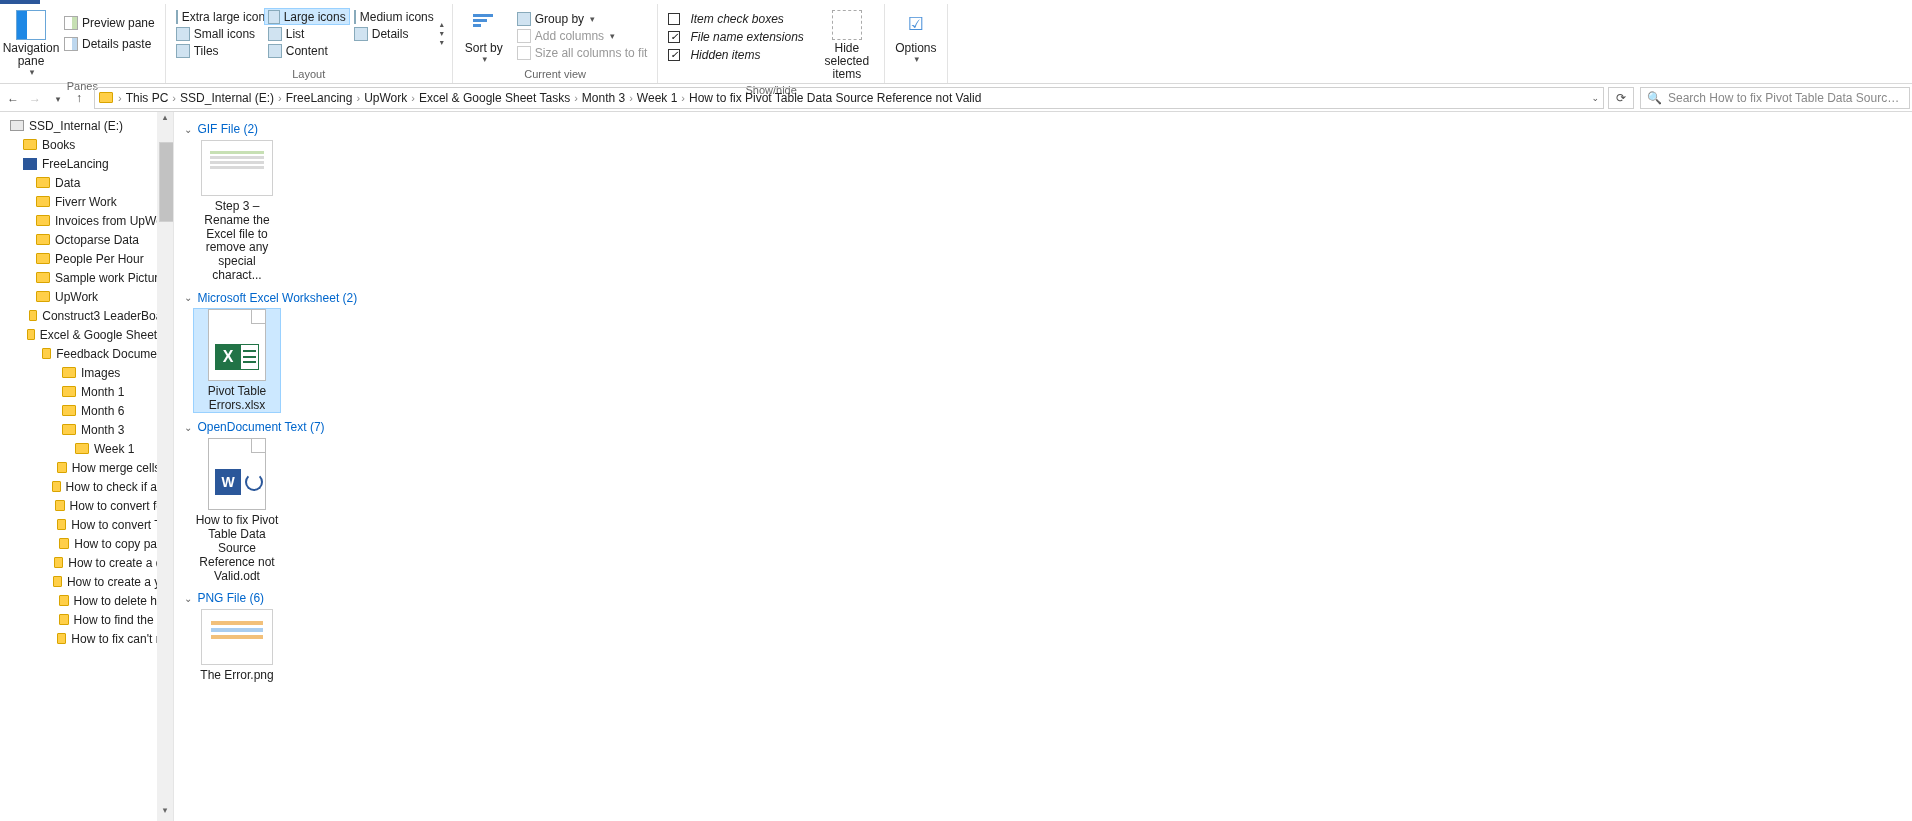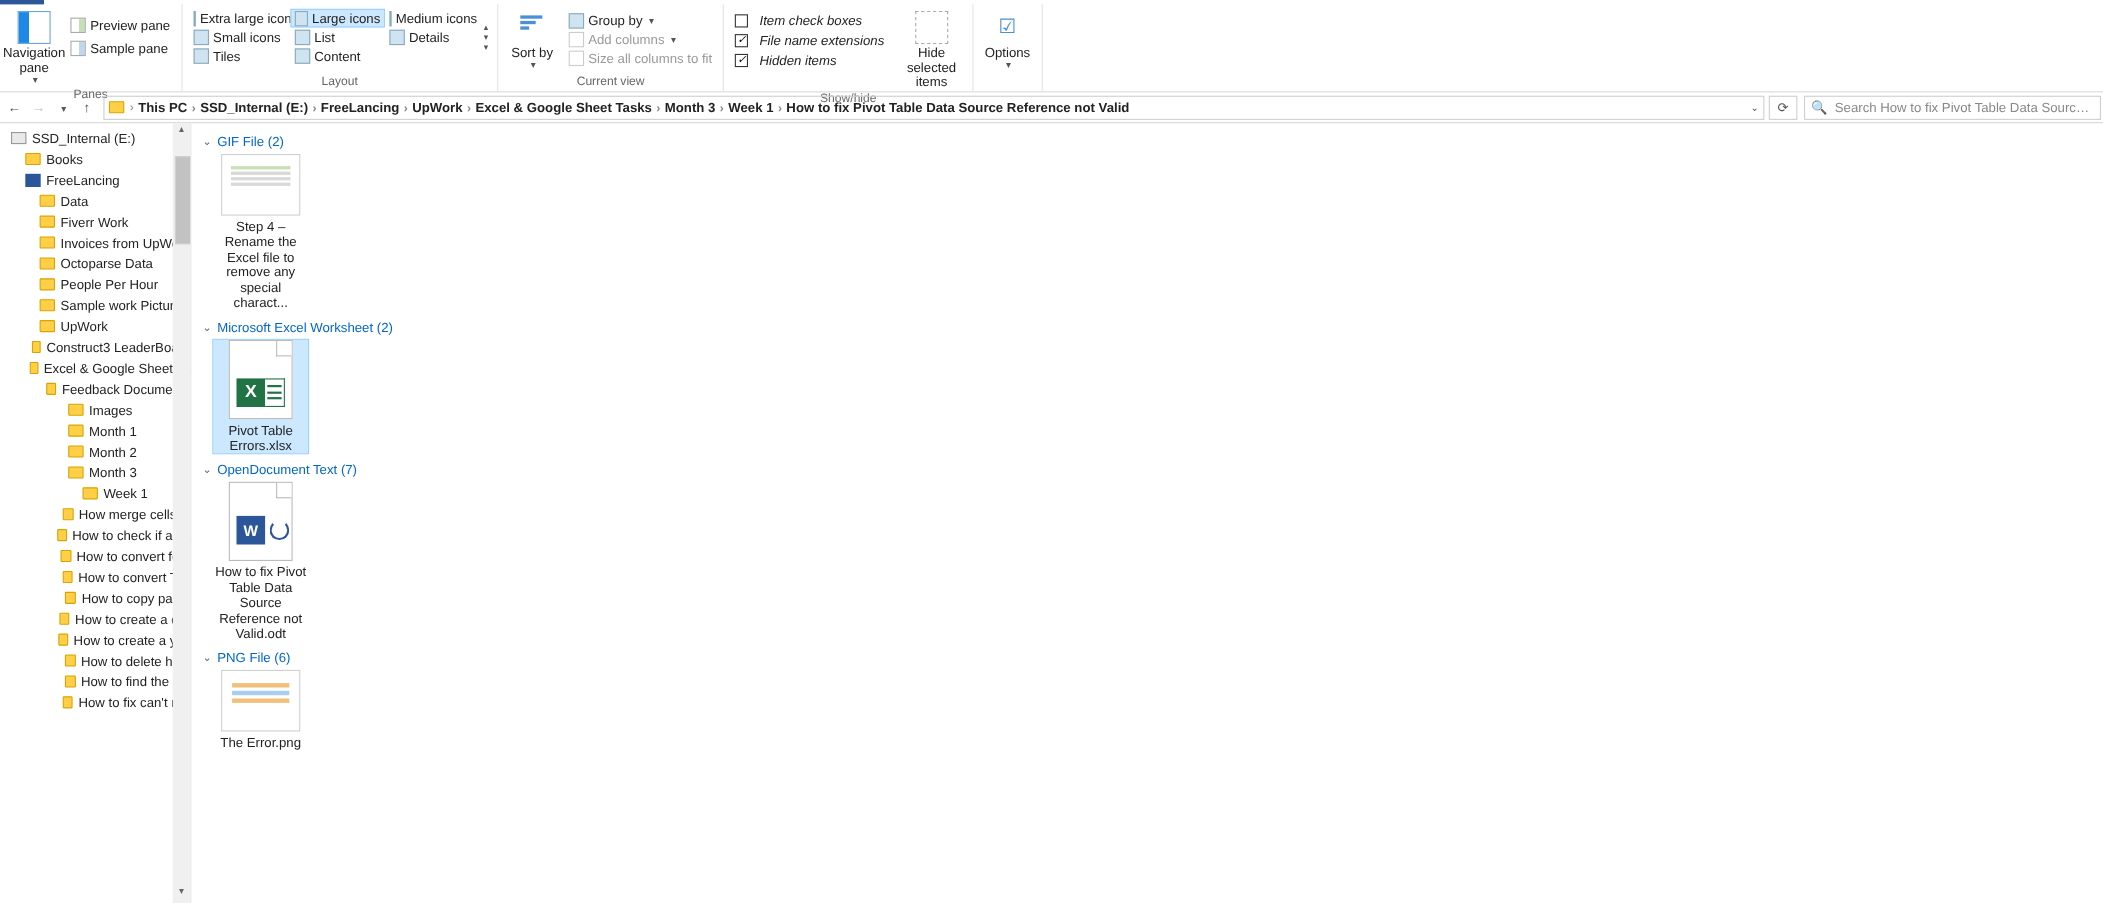--- a/index.html
+++ b/index.html
@@ -128,21 +128,21 @@
         <span>Navigation pane</span>
         <span class="caret-down">▾</span>
       </div>
       <div class="layout-col" style="margin-left:4px; gap:4px; padding-top:6px;">
         <div class="small-item">
           <span class="icn" style="border:1px solid #aaa; background:linear-gradient(90deg,#fff 0 60%,#c7e0b4 60%);"></span>
           <span>Preview pane</span>
         </div>
         <div class="small-item">
           <span class="icn" style="border:1px solid #aaa; background:linear-gradient(90deg,#fff 0 60%,#bdd7ee 60%);"></span>
-          <span>Sample pane</span>
+          <span>Details paste</span>
         </div>
       </div>
     </div>
     <div class="label">Panes</div>
   </div>
 
   <div class="group" style="min-width:286px;">
     <div class="body" style="flex-direction:column;">
       <div class="layout-grid">
         <div class="layout-col" style="width:92px;">
@@ -266,21 +266,21 @@
 
 <div class="addr-bar">
   <div class="nav-btn">←</div>
   <div class="nav-btn disabled">→</div>
   <div class="nav-btn"><span class="caret-down">▾</span></div>
   <div class="nav-btn">↑</div>
 
   <div class="addr-box">
     <span class="folder-icon" style="margin-right:3px;"></span>
     <span class="crumb-sep">›</span>
-    <span id="crumbs" style="display:flex;align-items:flex-end;flex:1;overflow:hidden;font-weight:bold;">
+    <span id="crumbs" style="display:flex;align-items:center;flex:1;overflow:hidden;">
         <span class="crumb">This PC</span>
         <span class="crumb-sep">›</span>
         <span class="crumb">SSD_Internal (E:)</span>
         <span class="crumb-sep">›</span>
         <span class="crumb">FreeLancing</span>
         <span class="crumb-sep">›</span>
         <span class="crumb">UpWork</span>
         <span class="crumb-sep">›</span>
         <span class="crumb">Excel &amp; Google Sheet Tasks</span>
         <span class="crumb-sep">›</span>
@@ -375,21 +375,21 @@
           <span>Images</span>
         </div>
         <div class="tree-item">
           <span class="spacer" style="width: 58px;"></span>
           <span class="folder-icon"></span>
           <span>Month 1</span>
         </div>
         <div class="tree-item">
           <span class="spacer" style="width: 58px;"></span>
           <span class="folder-icon"></span>
-          <span>Month 2</span>
+          <span>Month 6</span>
         </div>
         <div class="tree-item">
           <span class="spacer" style="width: 58px;"></span>
           <span class="folder-icon"></span>
           <span>Month 3</span>
         </div>
         <div class="tree-item">
           <span class="spacer" style="width: 71px;"></span>
           <span class="folder-icon"></span>
           <span>Week 1</span>
@@ -460,21 +460,21 @@
       <div class="file-grid">
         <div class="file-item">
           <div class="thumb">
             <div style="width:60px;height:40px;display:flex;flex-direction:column;gap:2px;padding:3px;">
               <span style="height:3px;background:#c7e0b4;"></span>
               <span style="height:3px;background:#d9d9d9;"></span>
               <span style="height:3px;background:#d9d9d9;"></span>
               <span style="height:3px;background:#d9d9d9;"></span>
             </div>
           </div>
-          <span>Step 4 – Rename the Excel file to remove any special charact...</span>
+          <span>Step 3 – Rename the Excel file to remove any special charact...</span>
         </div>
       </div>
       <div class="group-header">
         <span class="chev">⌄</span>
         <span>Microsoft Excel Worksheet (2)</span>
       </div>
       <div class="file-grid">
         <div class="file-item selected">
           <div class="thumb doc">
             <div class="fold"></div>

